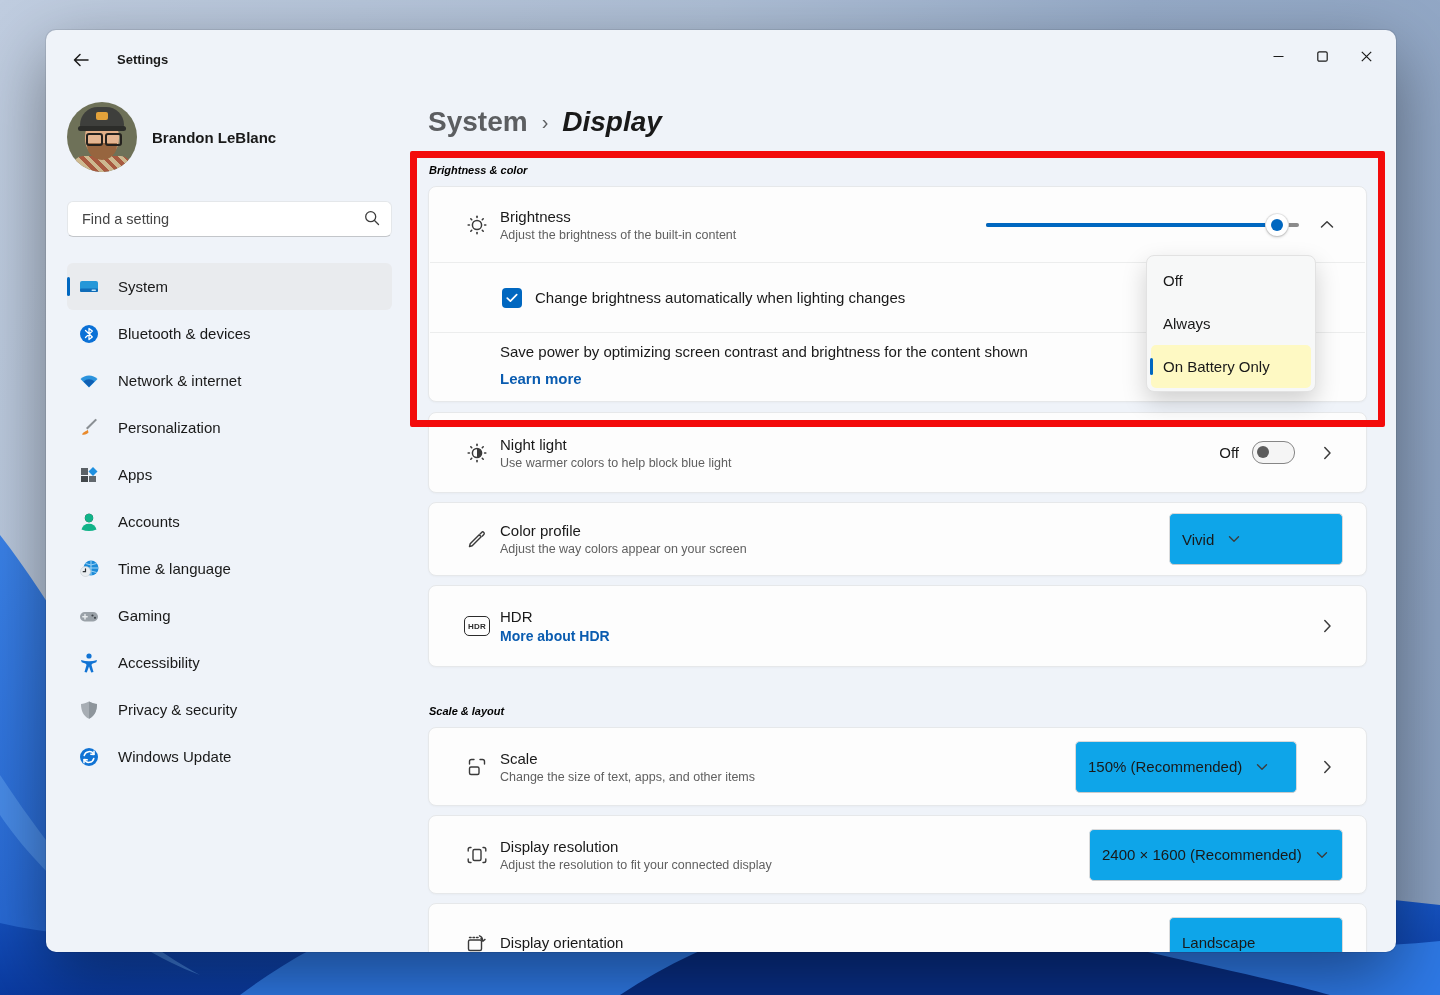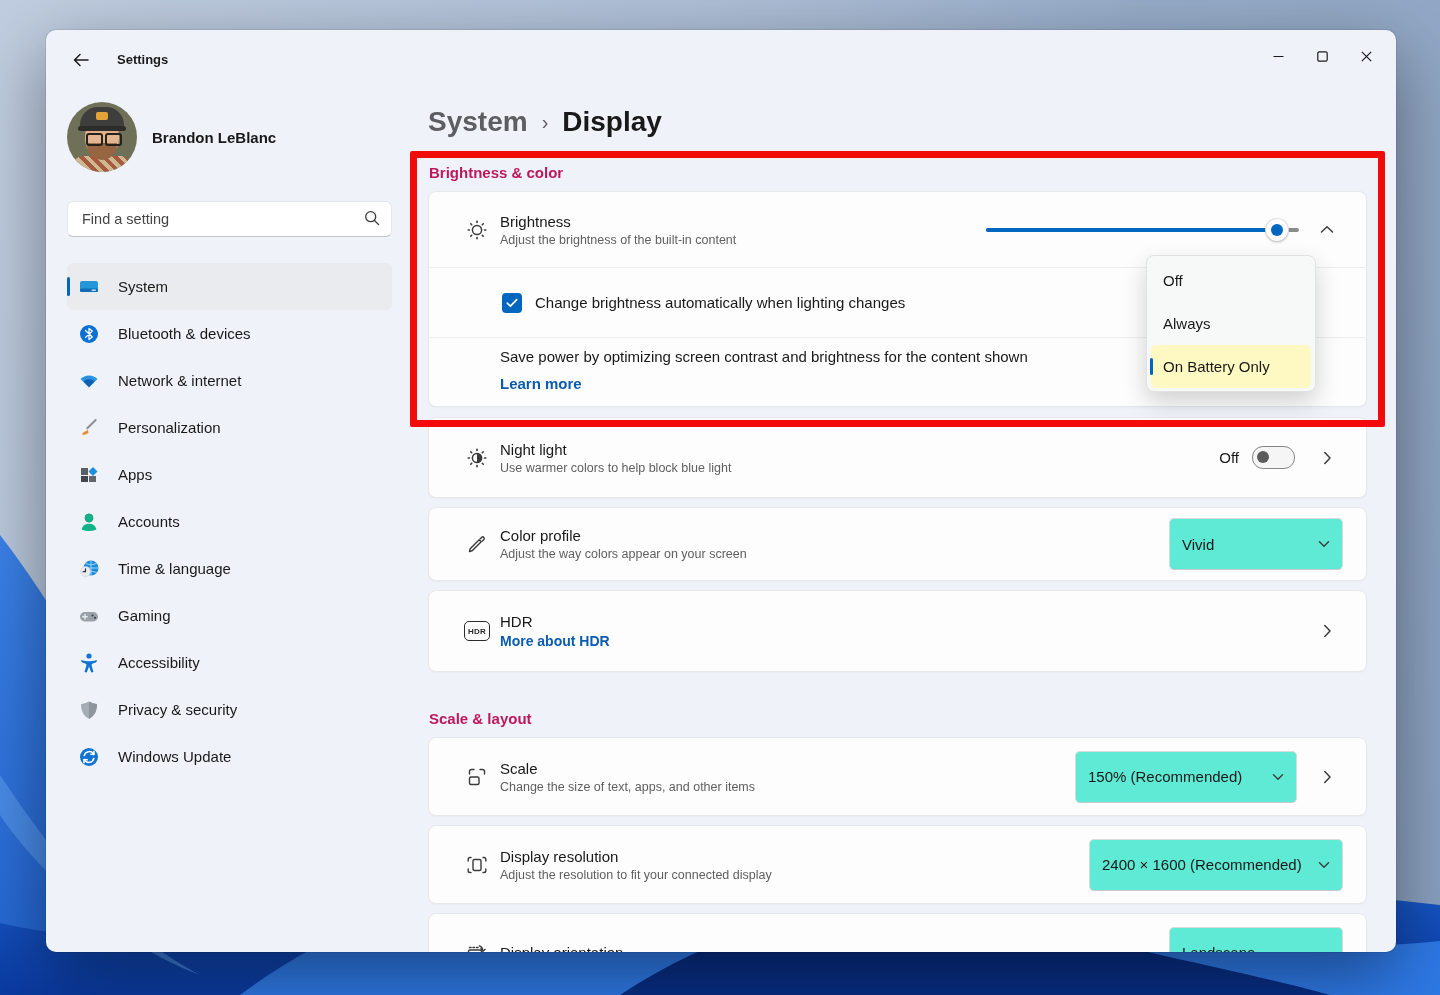--- a/index.html
+++ b/index.html
@@ -45,22 +45,22 @@
   .nav-item.selected{background:#e9ebee;}
   .nav-pill{position:absolute;left:0;top:14px;width:3px;height:19px;border-radius:2px;background:#0067c0;display:none;}
   .nav-item.selected .nav-pill{display:block;}
   .nav-ic{width:22px;height:22px;flex:0 0 auto;display:flex;align-items:center;justify-content:center;}
 
   
   .main{position:absolute;left:382px;top:48px;width:939px;}
   .breadcrumb{margin-top:28px;display:flex;align-items:baseline;gap:14px;font-weight:700;}
   .bc-parent{font-size:28px;color:#5c5e61;cursor:pointer;}
   .bc-sep{font-size:20px;color:#5c5e61;font-weight:400;transform:translateY(-2px);}
-  .bc-current{font-size:28px;color:#191919;}
-  .section-h{margin:26px 0 10px 1px;font-size:15px;font-weight:700;color:#be185d;}
+  .bc-current{font-size:28px;color:#191919;font-style:italic;}
+  .section-h{margin:26px 0 10px 1px;font-size:11px;font-weight:700;color:#000000;font-style:italic;}
   .card{background:#fdfdfd;border:1px solid #e6e8ea;border-radius:8px;box-shadow:0 1px 2px rgba(0,0,0,.03);}
   .card + .card{margin-top:9px;}
   .row{display:flex;align-items:center;padding:0 23px 0 35px;}
   .row-ic{width:26px;display:flex;justify-content:center;margin-right:10px;flex:0 0 auto;}
   .row-text{display:flex;flex-direction:column;gap:3px;}
   .row-title{font-size:15px;color:#191919;}
   .row-sub{font-size:12.5px;color:#606060;}
   .spacer{flex:1;}
   .divider{height:1px;background:#eceded;margin:0 1px;}
   .chev-btn{width:32px;height:32px;border:none;background:transparent;display:flex;align-items:center;justify-content:center;border-radius:4px;cursor:pointer;flex:0 0 auto;}
@@ -79,22 +79,22 @@
 
   .savepower-text{font-size:15px;color:#191919;}
   .link{font-size:15px;font-weight:700;color:#0a5cb0;cursor:pointer;width:max-content;}
 
   
   .toggle-state{font-size:15px;color:#191919;margin-right:13px;}
   .toggle{width:41px;height:21px;border:1px solid #868686;border-radius:11px;position:relative;background:#f5f5f5;cursor:pointer;flex:0 0 auto;margin-right:16px;}
   .toggle-knob{position:absolute;left:4px;top:4px;width:12px;height:12px;border-radius:50%;background:#5c5c5c;}
 
   
-  .select{height:34px;background:#5eead4;border:1px solid #d9dadb;border-bottom-color:#c9cacb;border-radius:5px;
-    display:flex;align-items:center;justify-content:space-between;padding:8px 12px;cursor:pointer;flex:0 0 auto;}
+  .select{height:34px;background:#0ea5e9;border:1px solid #d9dadb;border-bottom-color:#c9cacb;border-radius:5px;
+    display:flex;align-items:center;padding:8px 12px;cursor:pointer;flex:0 0 auto;}
   .select-label{font-size:15px;color:#191919;white-space:nowrap;}
   .select .dn{margin-left:14px;}
 
   .hdr-badge{width:26px;height:18px;border:1.6px solid #2b2b2b;border-radius:5px;display:flex;align-items:center;justify-content:center;
     font-size:8px;font-weight:700;color:#2b2b2b;letter-spacing:.2px;}
 
   
   .flyout{position:absolute;left:1146px;top:255px;width:168px;z-index:40;background:#f7f8f8;
     border:1px solid #e2e2e2;border-radius:8px;box-shadow:0 10px 24px rgba(0,0,0,.18);padding:3px 0;}
   .flyout-item{position:relative;height:43px;margin:0 4px;border-radius:5px;display:flex;align-items:center;

